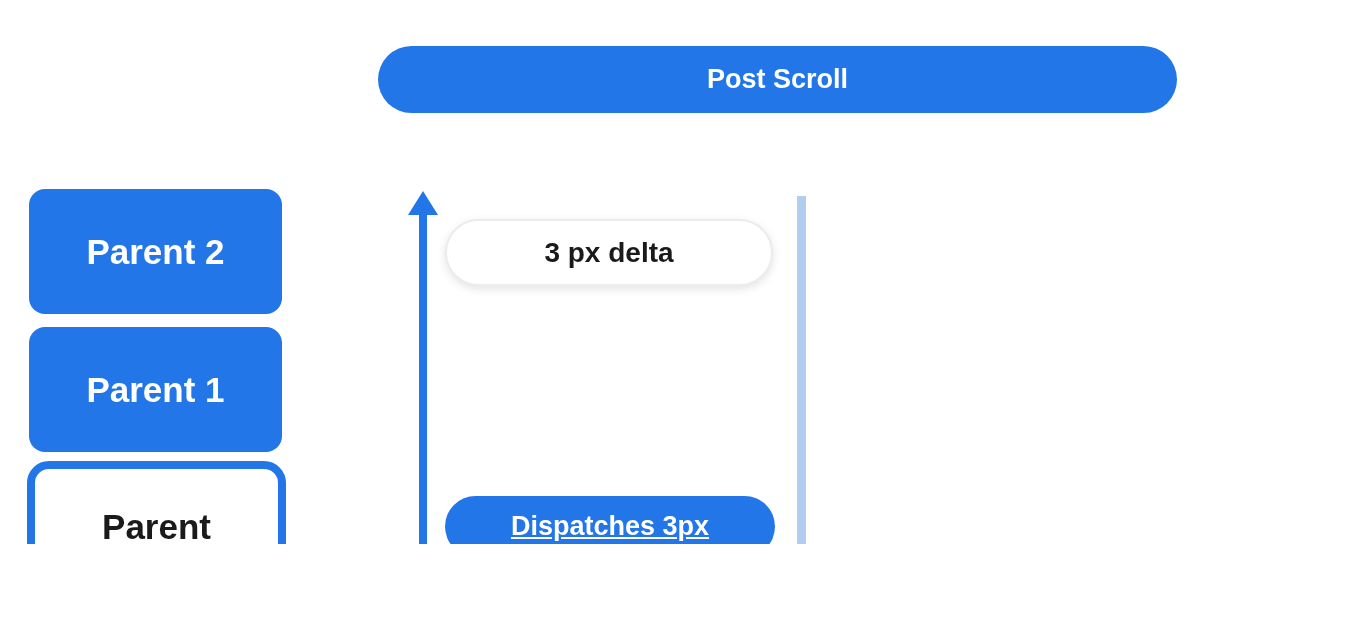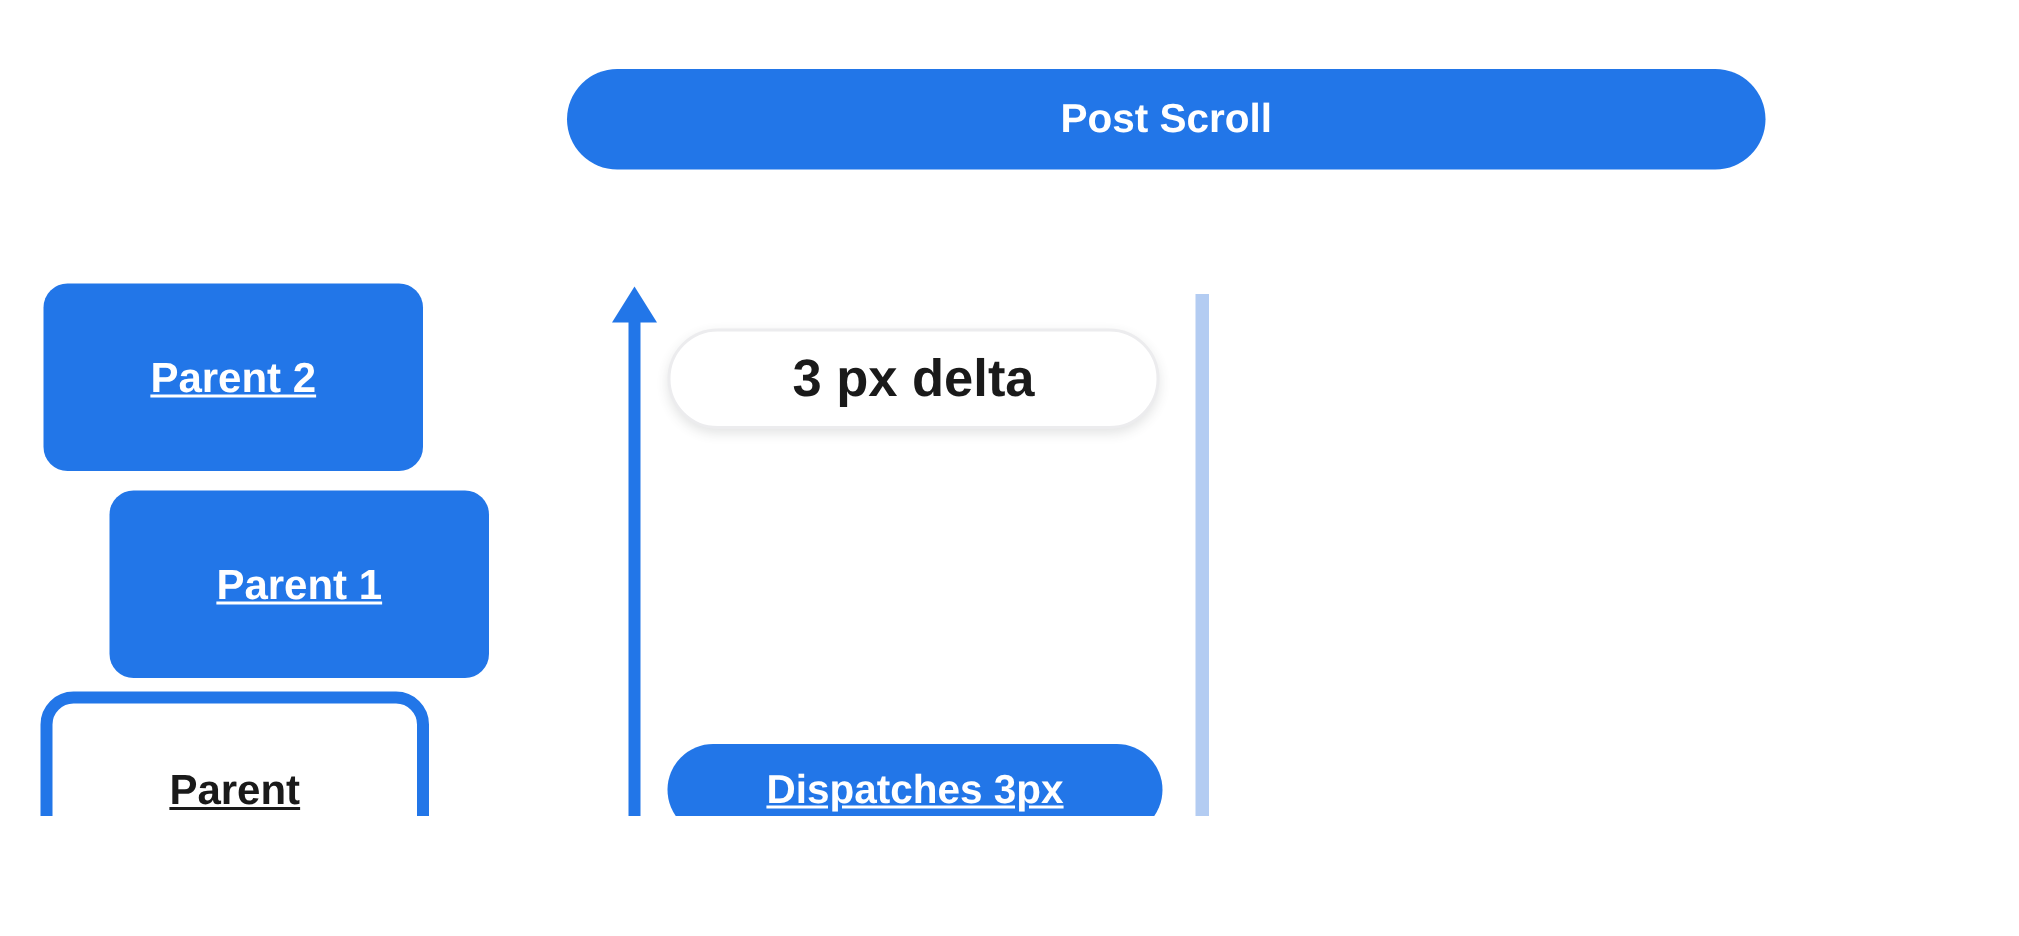--- a/index.html
+++ b/index.html
@@ -35,21 +35,21 @@
     font-weight: 700;
   }
   .delta-pill {
     left: 445px; top: 219px;
     width: 328px; height: 67px;
     border-radius: 34px;
     background: var(--pill-bg, #ffffff);
     border: 2px solid var(--pill-border, #ECECEE);
     box-shadow: 0 3px 8px rgba(60,64,67,0.14);
     color: var(--text-dark, #1a1a1a);
-    font-size: 35px;
+    font-size: 28px;
     font-weight: 600;
   }
   .dispatch-pill {
     left: 445px; top: 496px;
     width: 330px; height: 61px;
     border-radius: 31px;
     background: var(--primary-blue, #2276E8);
     color: var(--text-on-blue, #ffffff);
     font-size: 27px;
     font-weight: 700;
@@ -61,27 +61,26 @@
     left: 29px;
     width: 253px;
     height: 125px;
     border-radius: 16px;
     display: flex;
     align-items: center;
     justify-content: center;
     box-sizing: border-box;
     background: var(--primary-blue, #2276E8);
     color: var(--text-on-blue, #ffffff);
-    font-size: 28px;
+    font-size: 35px;
     font-weight: 700;
     white-space: nowrap;
-    text-decoration: underline;
   }
   .parent2 { top: 189px; }
-  .parent1 { top: 327px; margin-left: 44px; }
+  .parent1 { top: 327px; }
   .child {
     left: 27px; top: 461px;
     width: 259px; height: 131px;
     background: #ffffff;
     border: 8px solid var(--primary-blue, #2276E8);
     border-radius: 22px;
     color: var(--text-dark, #1a1a1a);
     font-weight: 600;
   }
   

